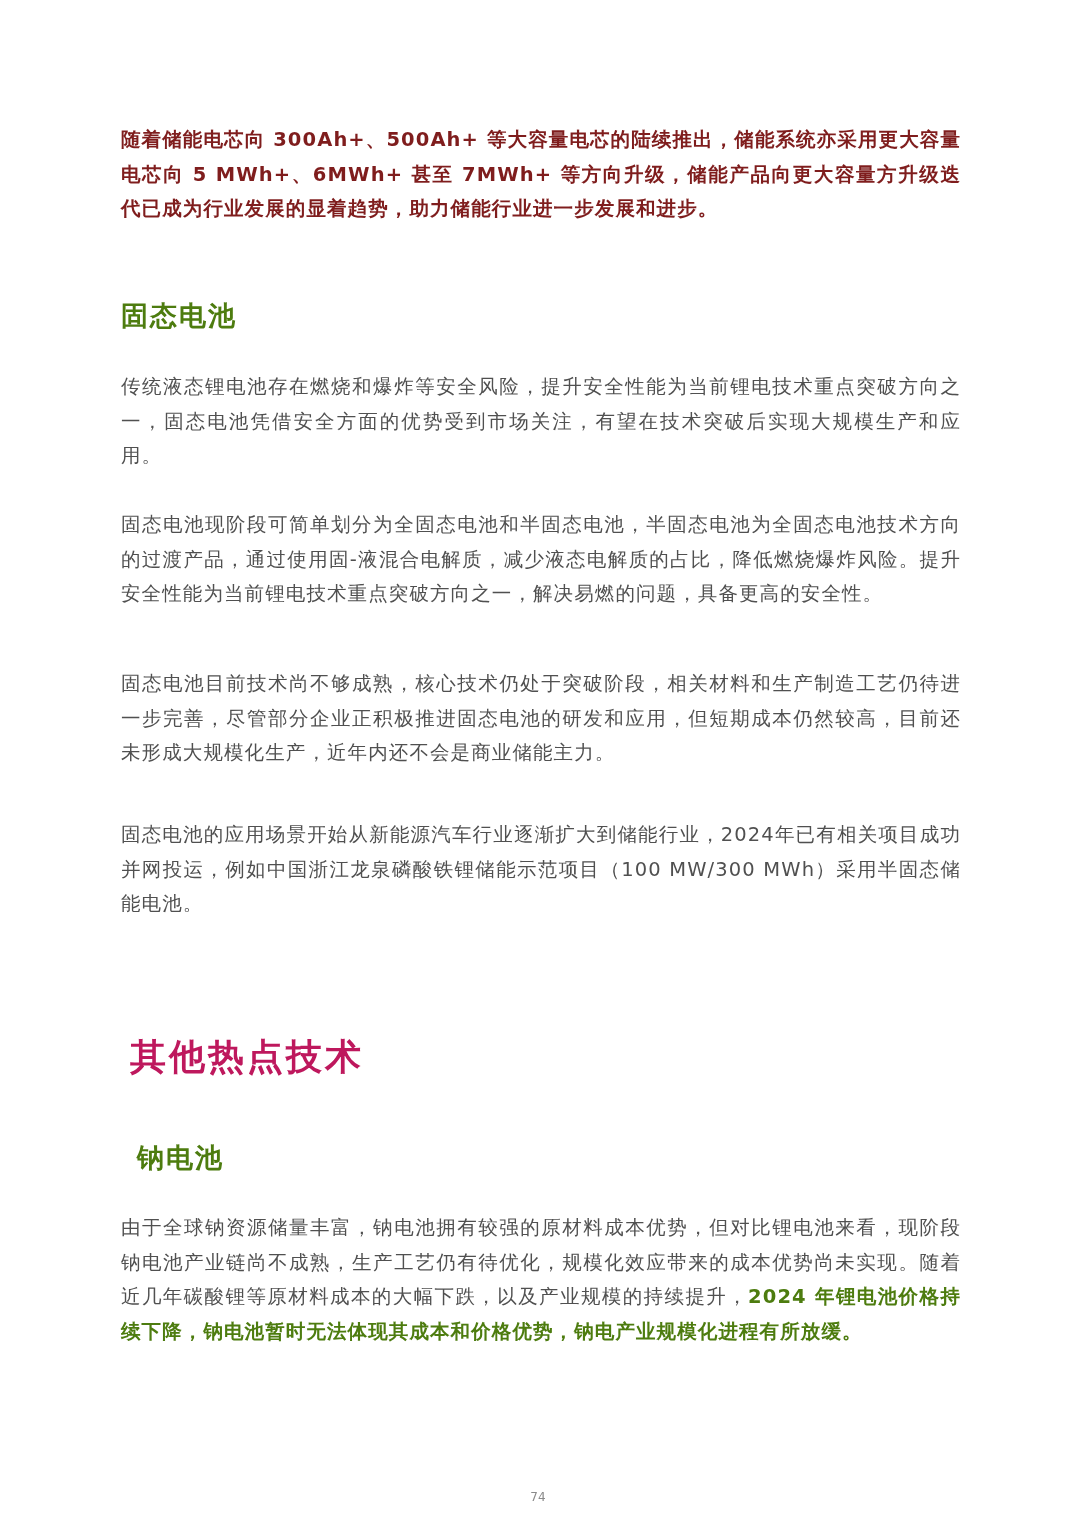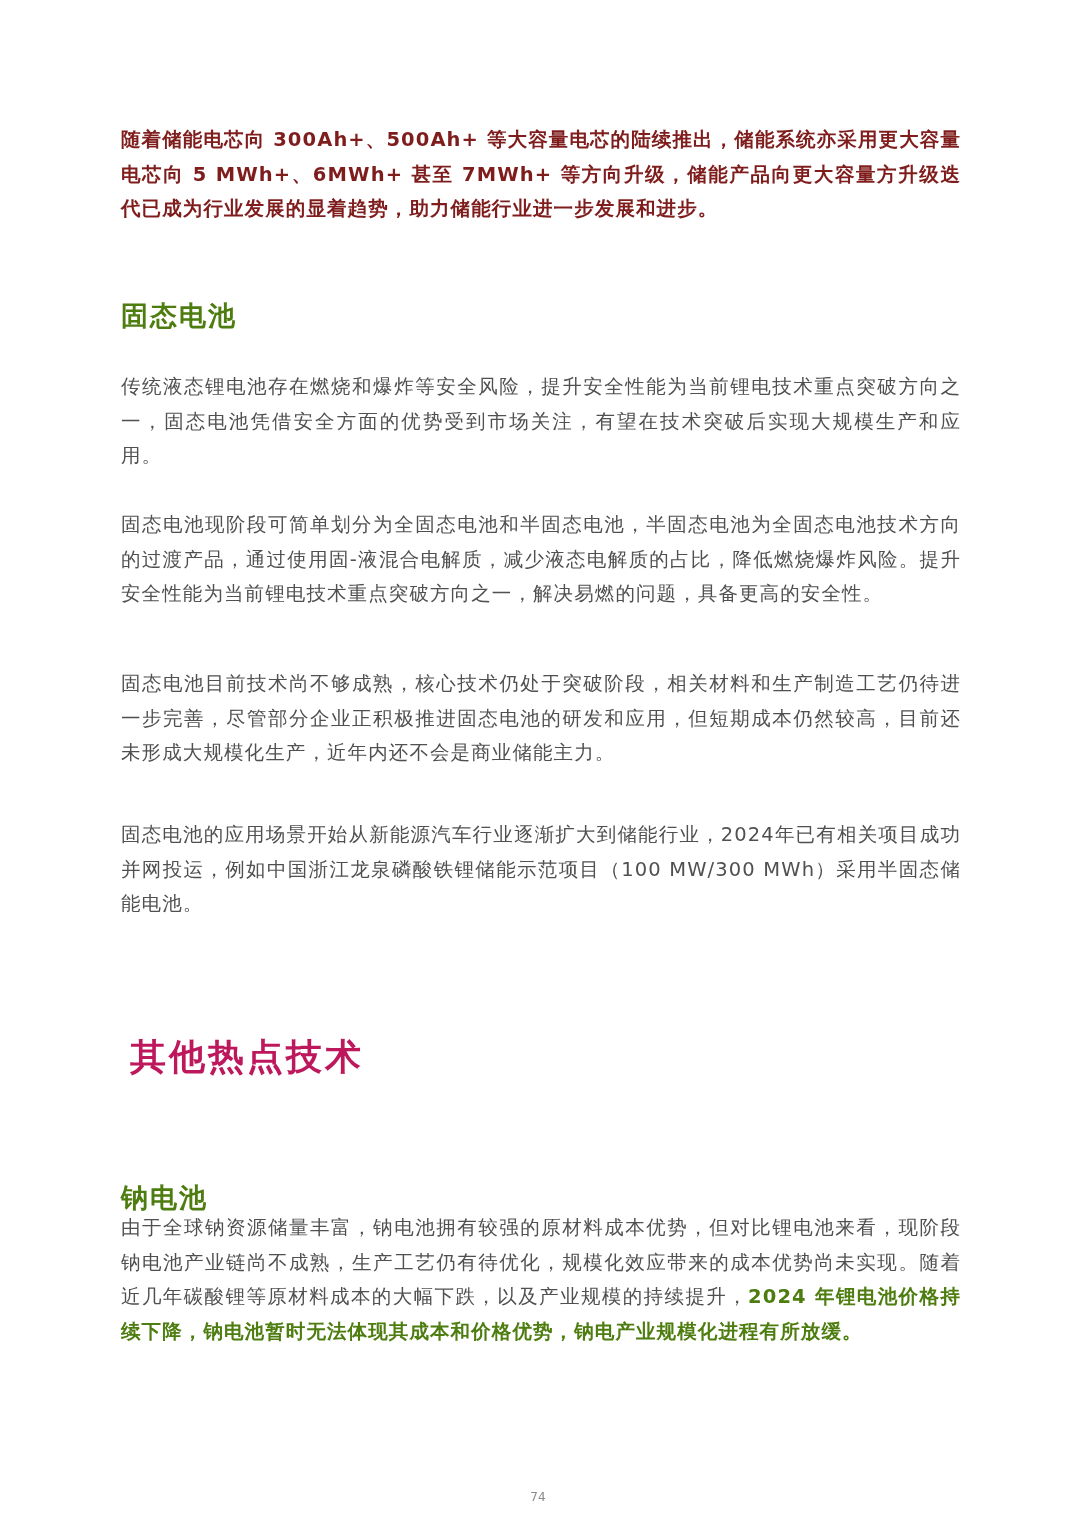--- a/index.html
+++ b/index.html
@@ -79,19 +79,19 @@
   <p class="para" style="top:370px;">传统液态锂电池存在燃烧和爆炸等安全风险，提升安全性能为当前锂电技术重点突破方向之一，固态电池凭借安全方面的优势受到市场关注，有望在技术突破后实现大规模生产和应用。</p>
 
   <p class="para" style="top:508px;">固态电池现阶段可简单划分为全固态电池和半固态电池，半固态电池为全固态电池技术方向的过渡产品，通过使用固-液混合电解质，减少液态电解质的占比，降低燃烧爆炸风险。提升安全性能为当前锂电技术重点突破方向之一，解决易燃的问题，具备更高的安全性。</p>
 
   <p class="para" style="top:667px;">固态电池目前技术尚不够成熟，核心技术仍处于突破阶段，相关材料和生产制造工艺仍待进一步完善，尽管部分企业正积极推进固态电池的研发和应用，但短期成本仍然较高，目前还未形成大规模化生产，近年内还不会是商业储能主力。</p>
 
   <p class="para" style="top:818px;">固态电池的应用场景开始从新能源汽车行业逐渐扩大到储能行业，2024年已有相关项目成功并网投运，例如中国浙江龙泉磷酸铁锂储能示范项目（100 MW/300 MWh）采用半固态储能电池。</p>
 
   <h1 class="h1" style="top:1025px;">其他热点技术</h1>
 
-  <h2 class="h2" style="top:1180px;">钠电池</h2>
+  <h2 class="h2" style="top:1140px;margin-left:16px;">钠电池</h2>
 
   <p class="para" style="top:1211px;"><span>由于全球钠资源储量丰富，钠电池拥有较强的原材料成本优势，但对比锂电池来看，现阶段钠电池产业链尚不成熟，生产工艺仍有待优化，规模化效应带来的成本优势尚未实现。随着近几年碳酸锂等原材料成本的大幅下跌，以及产业规模的持续提升，</span><span class="red-inline">2024 年锂电池价格持续下降，钠电池暂时无法体现其成本和价格优势，钠电产业规模化进程有所放缓。</span></p>
 
 </div>
 
 <div class="page-number">74</div>
 
 </body></html>

